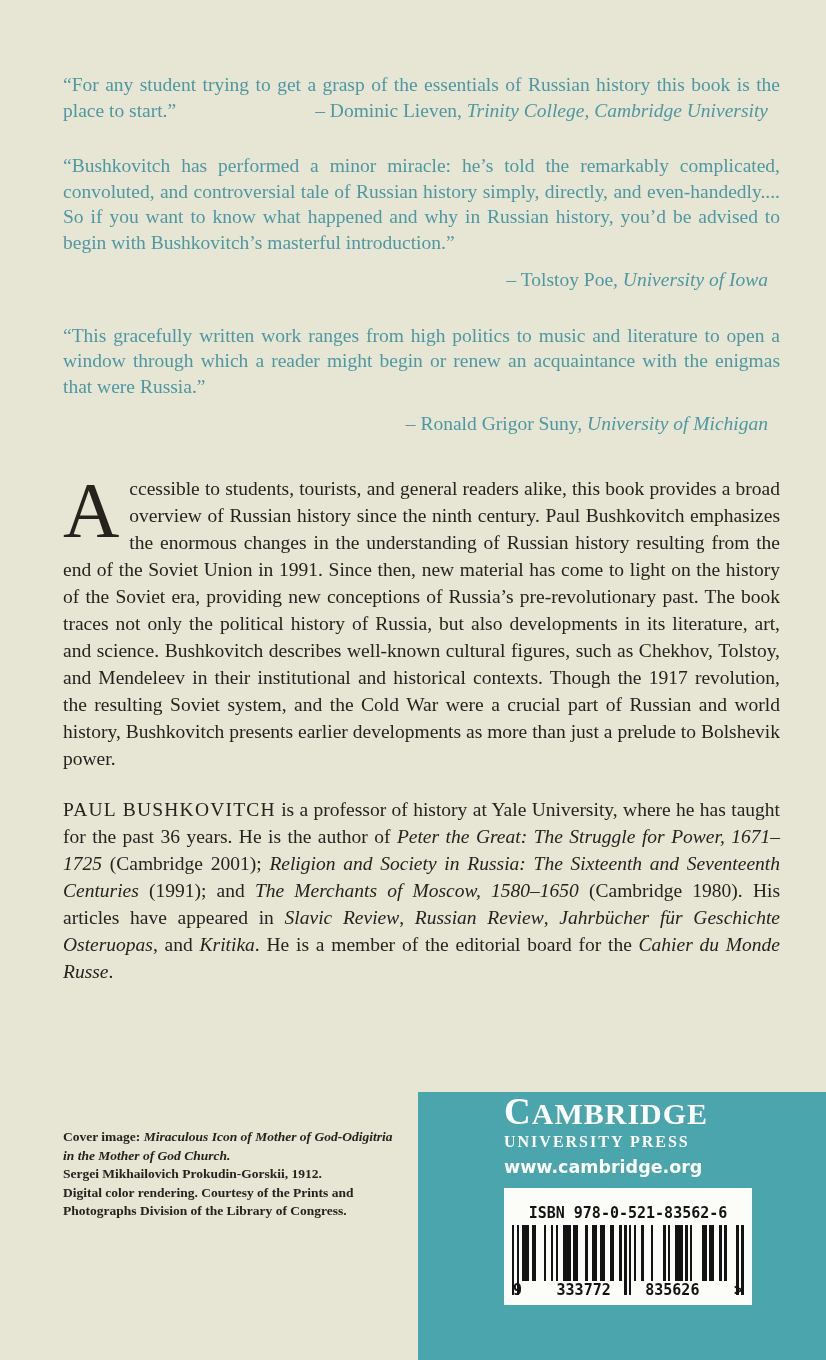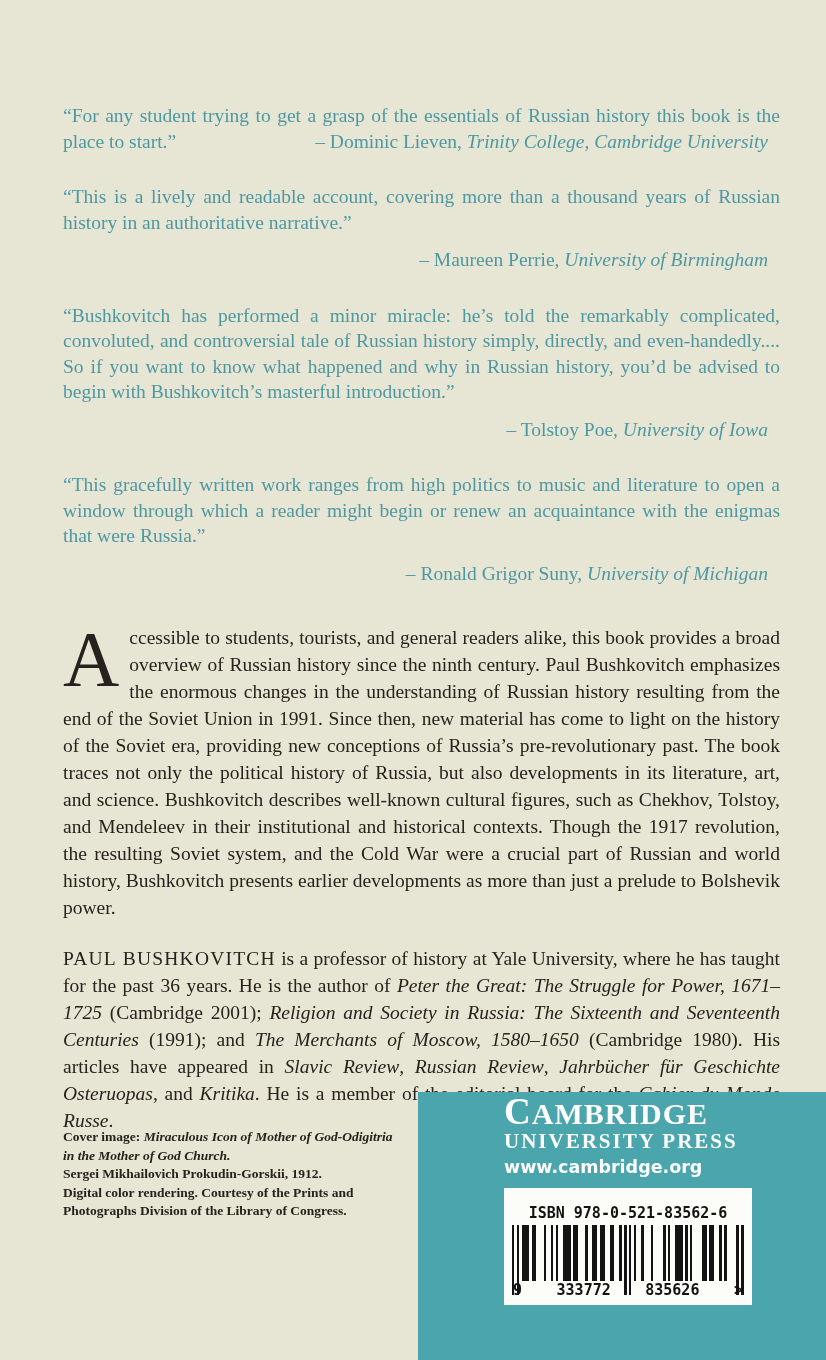--- a/index.html
+++ b/index.html
@@ -4,21 +4,21 @@
 <style>
   html,body{margin:0;padding:0;}
   body{
     width:826px;height:1360px;position:relative;overflow:hidden;
     background:#e7e5d4;
     font-family:"Liberation Serif",serif;
     -webkit-font-smoothing:antialiased;
   }
   .content{
     position:absolute;left:63px;right:46px;top:0;
-    padding-top:103px;
+    padding-top:72px;
   }
   
   .quote{margin:0 0 30px 0;color:#4e98a2;}
   .quote-text{
     margin:0;font-size:19.5px;line-height:25.5px;
     text-align:justify;text-justify:inter-word;
   }
   .quote-attribution{
     margin:12px;font-size:19.5px;line-height:25.5px;
     text-align:right;color:#4e98a2;
@@ -58,21 +58,21 @@
     background:#4aa5ad;color:#fff;
   }
   .logo{margin:4px 0 0 86px;}
   .logo-line1{
     font-family:"Liberation Serif",serif;font-weight:700;
     font-size:30px;line-height:32px;letter-spacing:1px;
   }
   .logo-line1::first-letter{font-size:37px;}
   .logo-line2{
     font-family:"Liberation Serif",serif;font-weight:700;
-    font-size:21px;line-height:23px;letter-spacing:2px;
+    font-size:16px;line-height:23px;letter-spacing:2px;
   }
   .logo-url{
     font-family:"DejaVu Sans",sans-serif;font-weight:700;
     font-size:17.5px;line-height:22px;margin-top:3px;
   }
   
   .barcode-box{
     margin:10px 0 0 86px;width:232px;
     background:#fcfcf9;padding:16px 8px 6px;
   }
@@ -95,24 +95,20 @@
 </head>
 <body>
 
 <div class="content">
 
   <section class="quote inline-attr">
     <p class="quote-text">“For any student trying to get a grasp of the essentials of Russian history this book is the place to start.”</p>
     <p class="quote-attribution"><span>– Dominic Lieven, </span><span class="affil">Trinity College, Cambridge University</span></p>
   </section>
 
-  <section class="quote">
-    <p class="quote-text">“This is a lively and readable account, covering more than a thousand years of Russian history in an authoritative narrative.”</p>
-    <p class="quote-attribution"><span>– Maureen Perrie, </span><span class="affil">University of Birmingham</span></p>
-  </section>
 
   <section class="quote">
     <p class="quote-text">“Bushkovitch has performed a minor miracle: he’s told the remarkably complicated, convoluted, and controversial tale of Russian history simply, directly, and even-handedly.... So if you want to know what happened and why in Russian history, you’d be advised to begin with Bushkovitch’s masterful introduction.”</p>
     <p class="quote-attribution"><span>– Tolstoy Poe, </span><span class="affil">University of Iowa</span></p>
   </section>
 
   <section class="quote">
     <p class="quote-text">“This gracefully written work ranges from high politics to music and literature to open a window through which a reader might begin or renew an acquaintance with the enigmas that were Russia.”</p>
     <p class="quote-attribution"><span>– Ronald Grigor Suny, </span><span class="affil">University of Michigan</span></p>
   </section>

